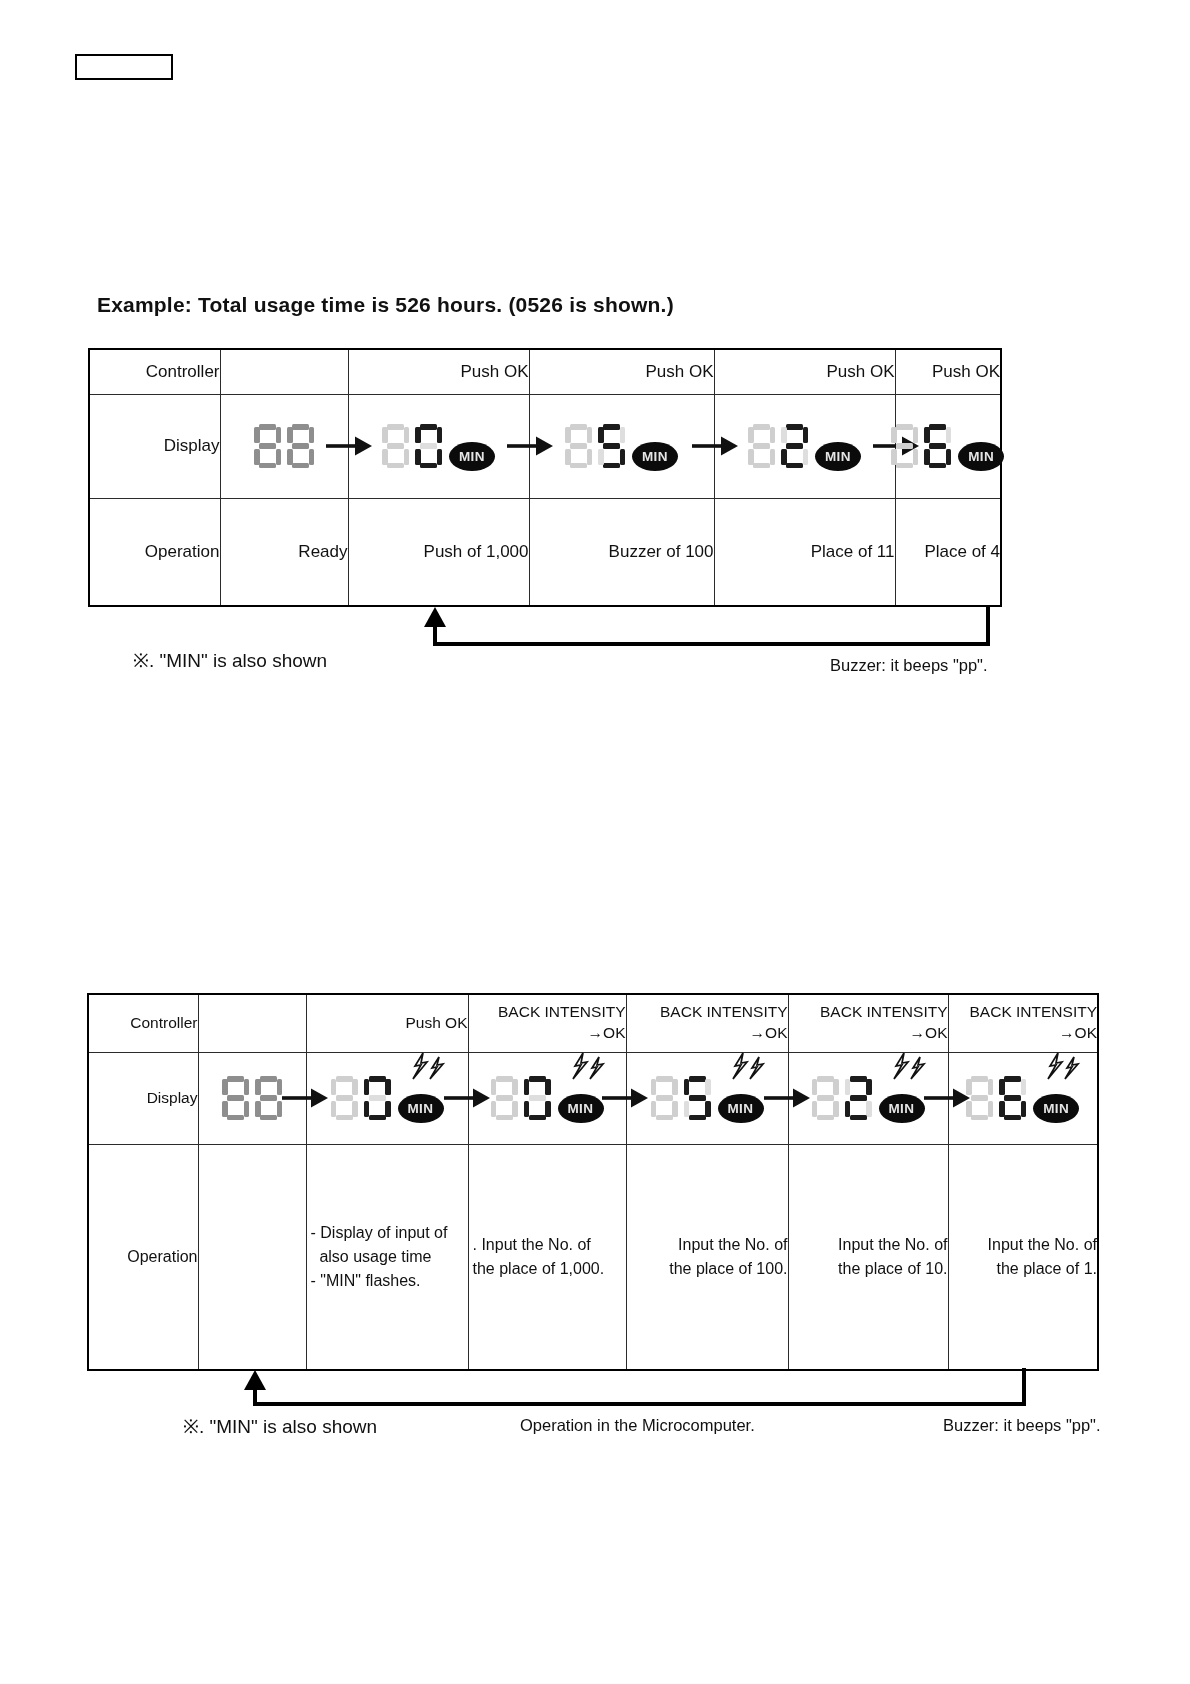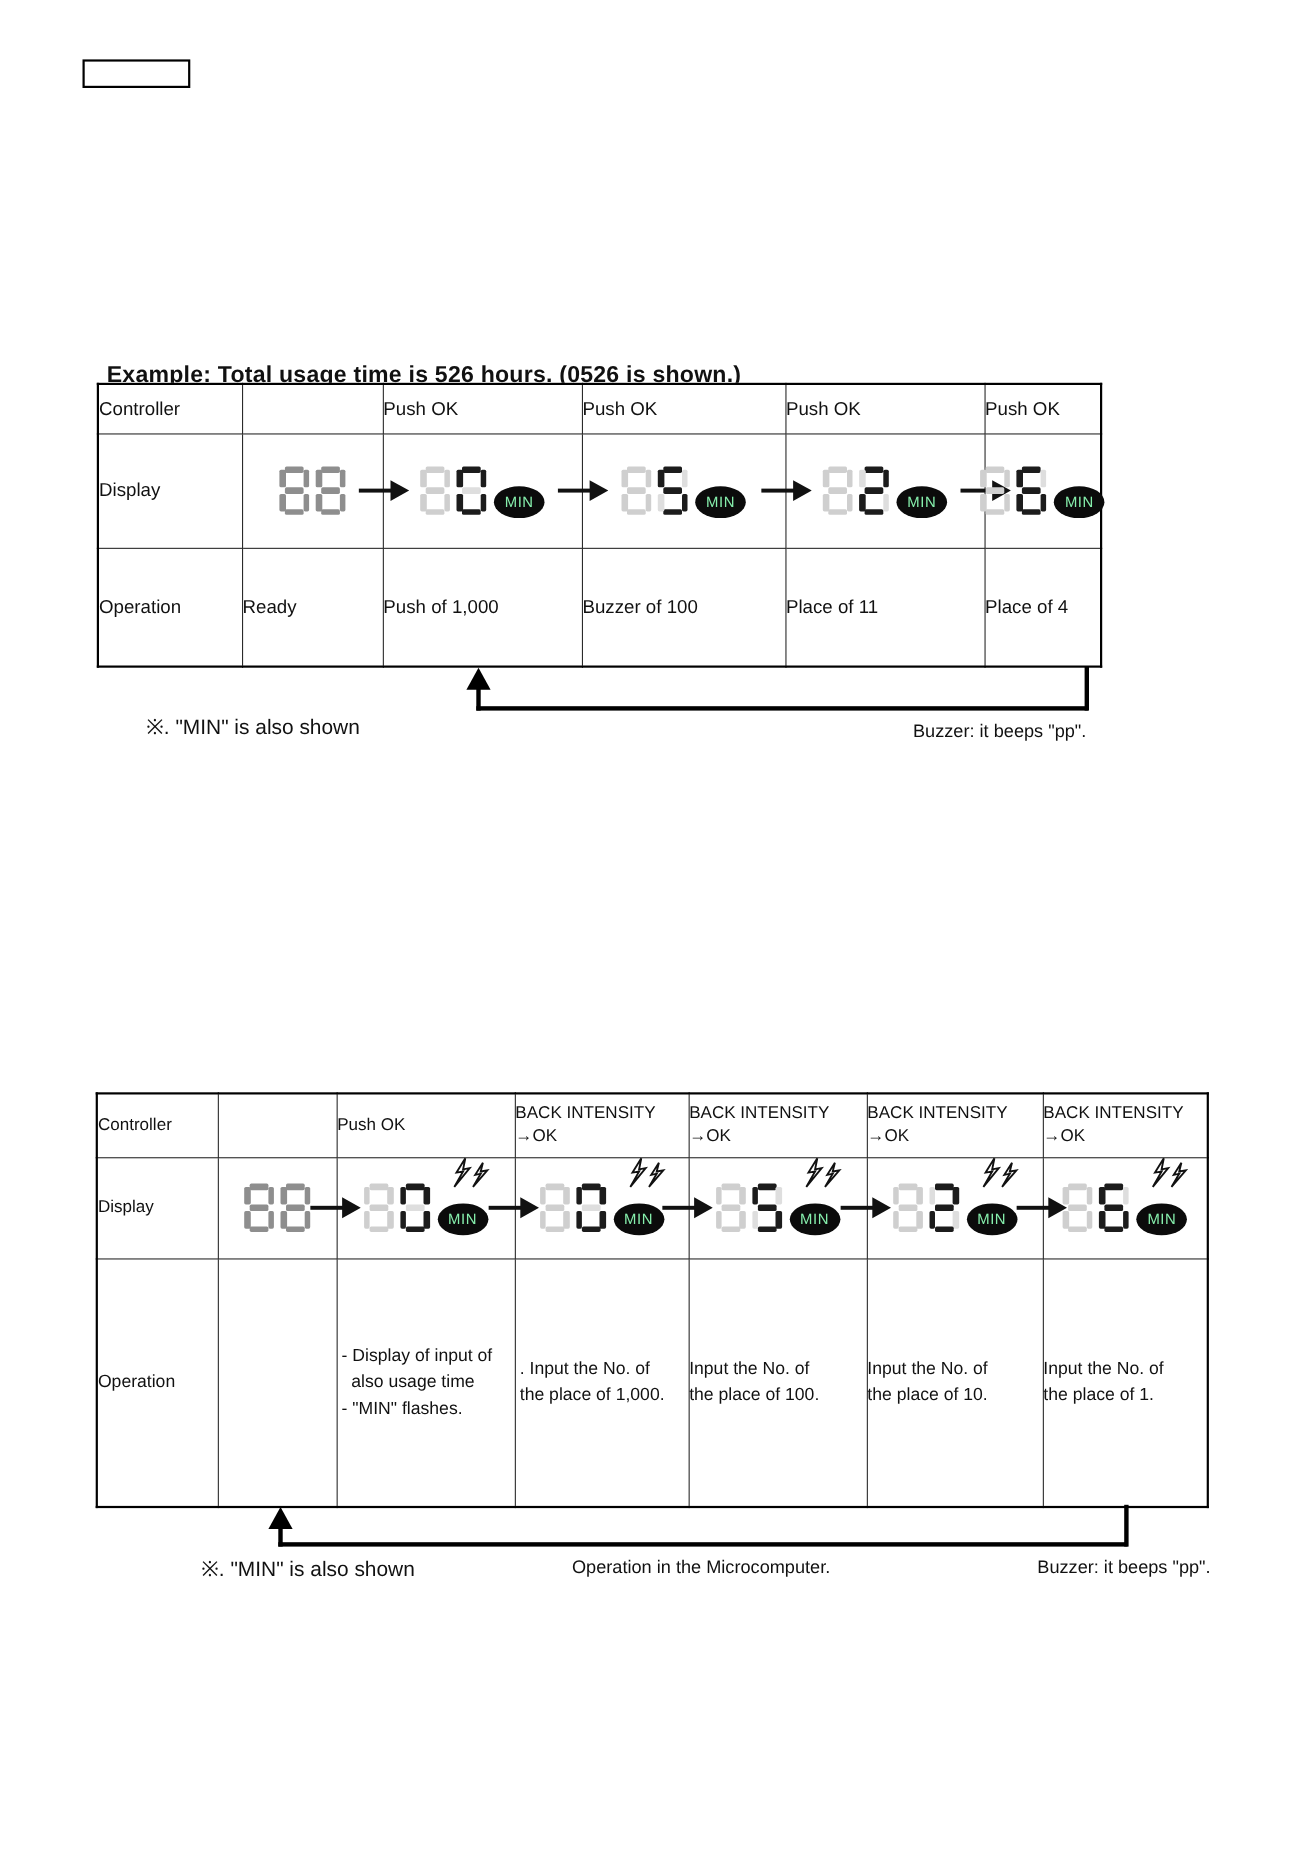--- a/index.html
+++ b/index.html
@@ -1,25 +1,25 @@
 <!DOCTYPE html>
 <html><head>
 <meta charset="utf-8">
 <style>
   html,body{margin:0;padding:0;background:#fff;}
   .page{position:relative;width:1190px;height:1684px;background:#fff;overflow:hidden;
         font-family:"Liberation Sans",sans-serif;color:#111;}
   .topbox{position:absolute;left:75px;top:54px;width:94px;height:22px;border:2px solid #000;background:#fff;}
   .headline{position:absolute;font-size:21px;font-weight:bold;letter-spacing:.2px;white-space:nowrap;}
-  #h1a{left:97px;top:293px;margin-top:36px;}
+  #h1a{left:97px;top:293px;}
   #h2a{left:84px;top:948px;}
 
   table.t{position:absolute;border-collapse:collapse;table-layout:fixed;background:#fff;}
   table.t{border:2.5px solid #000;}
-  table.t td{border:1.6px solid #2b2b2b;text-align:left;vertical-align:middle;padding:0;overflow:visible;}
+  table.t td{border:1.6px solid #2b2b2b;text-align:right;vertical-align:middle;padding:0;overflow:visible;}
   #t1{left:88px;top:348px;width:912px;}
   #t1 .r-head{height:45px;}
   #t1 .r-disp{height:104px;}
   #t1 .r-op{height:108px;}
   #t1 td{font-size:17px;}
   #t2{left:87px;top:993px;width:1010px;}
   #t2 .r-head{height:58px;}
   #t2 .r-disp{height:92px;}
   #t2 .r-op{height:226px;}
   #t2 td{font-size:15.5px;}
@@ -42,21 +42,21 @@
   .seg-g{left:5px;top:19.2px;width:17px;height:5.5px;}
   .seg-f{left:0;top:3px;width:5.5px;height:16px;}
   .seg-b{right:0;top:3px;width:5.5px;height:16px;}
   .seg-e{left:0;bottom:3px;width:5.5px;height:16px;}
   .seg-c{right:0;bottom:3px;width:5.5px;height:16px;}
   .on{background:#1c1c1c;}
   .off{background:#dedede;}
   .ghost{background:#cfcfcf;}
   .dim{background:#8e8e8e;}
   .min-badge{margin-left:7px;margin-bottom:-3px;width:46px;height:29px;border-radius:50%;
-             background:#0b0b0b;color:#86efac;font-weight:normal;font-size:13.5px;letter-spacing:.5px;
+             background:#0b0b0b;color:#e5e5e5;font-weight:bold;font-size:13.5px;letter-spacing:.5px;
              display:flex;align-items:center;justify-content:center;flex:0 0 auto;}
   .flash-icon{position:absolute;top:-24px;right:-10px;line-height:0;}
 
   
   .loop-h,.loop-v{position:absolute;background:#000;}
   .loop-head{position:absolute;width:0;height:0;border-left:11px solid transparent;border-right:11px solid transparent;border-bottom:20px solid #000;}
   #loop1-head{left:424px;top:607px;}
   #loop1-shaft{left:433px;top:624px;width:3.5px;height:22px;}
   #loop1-h{left:433px;top:642px;width:556px;height:4px;}
   #loop1-v{left:986px;top:606px;width:3.5px;height:40px;}

